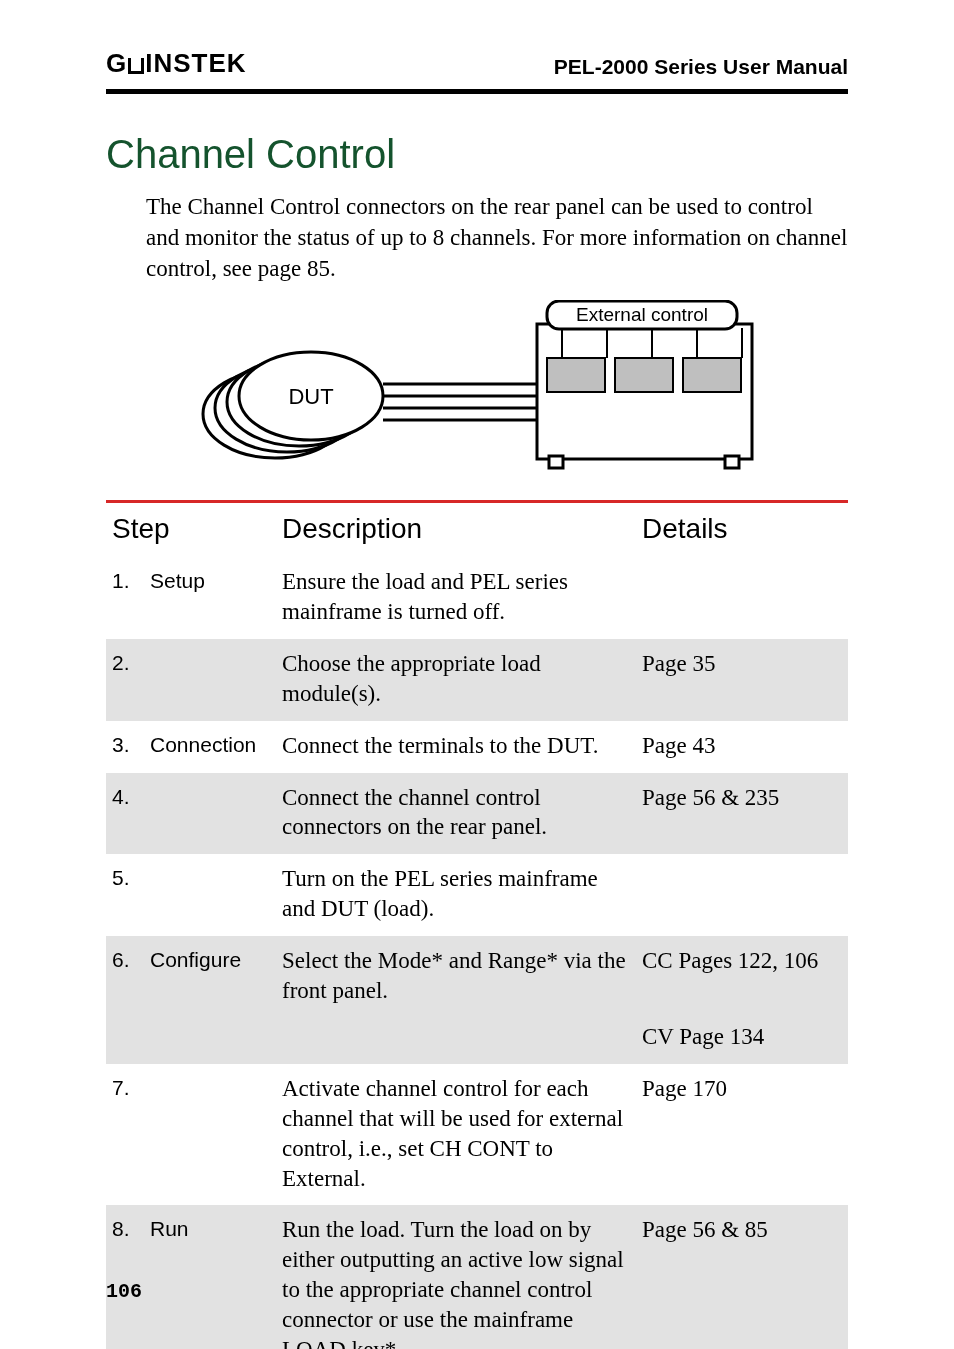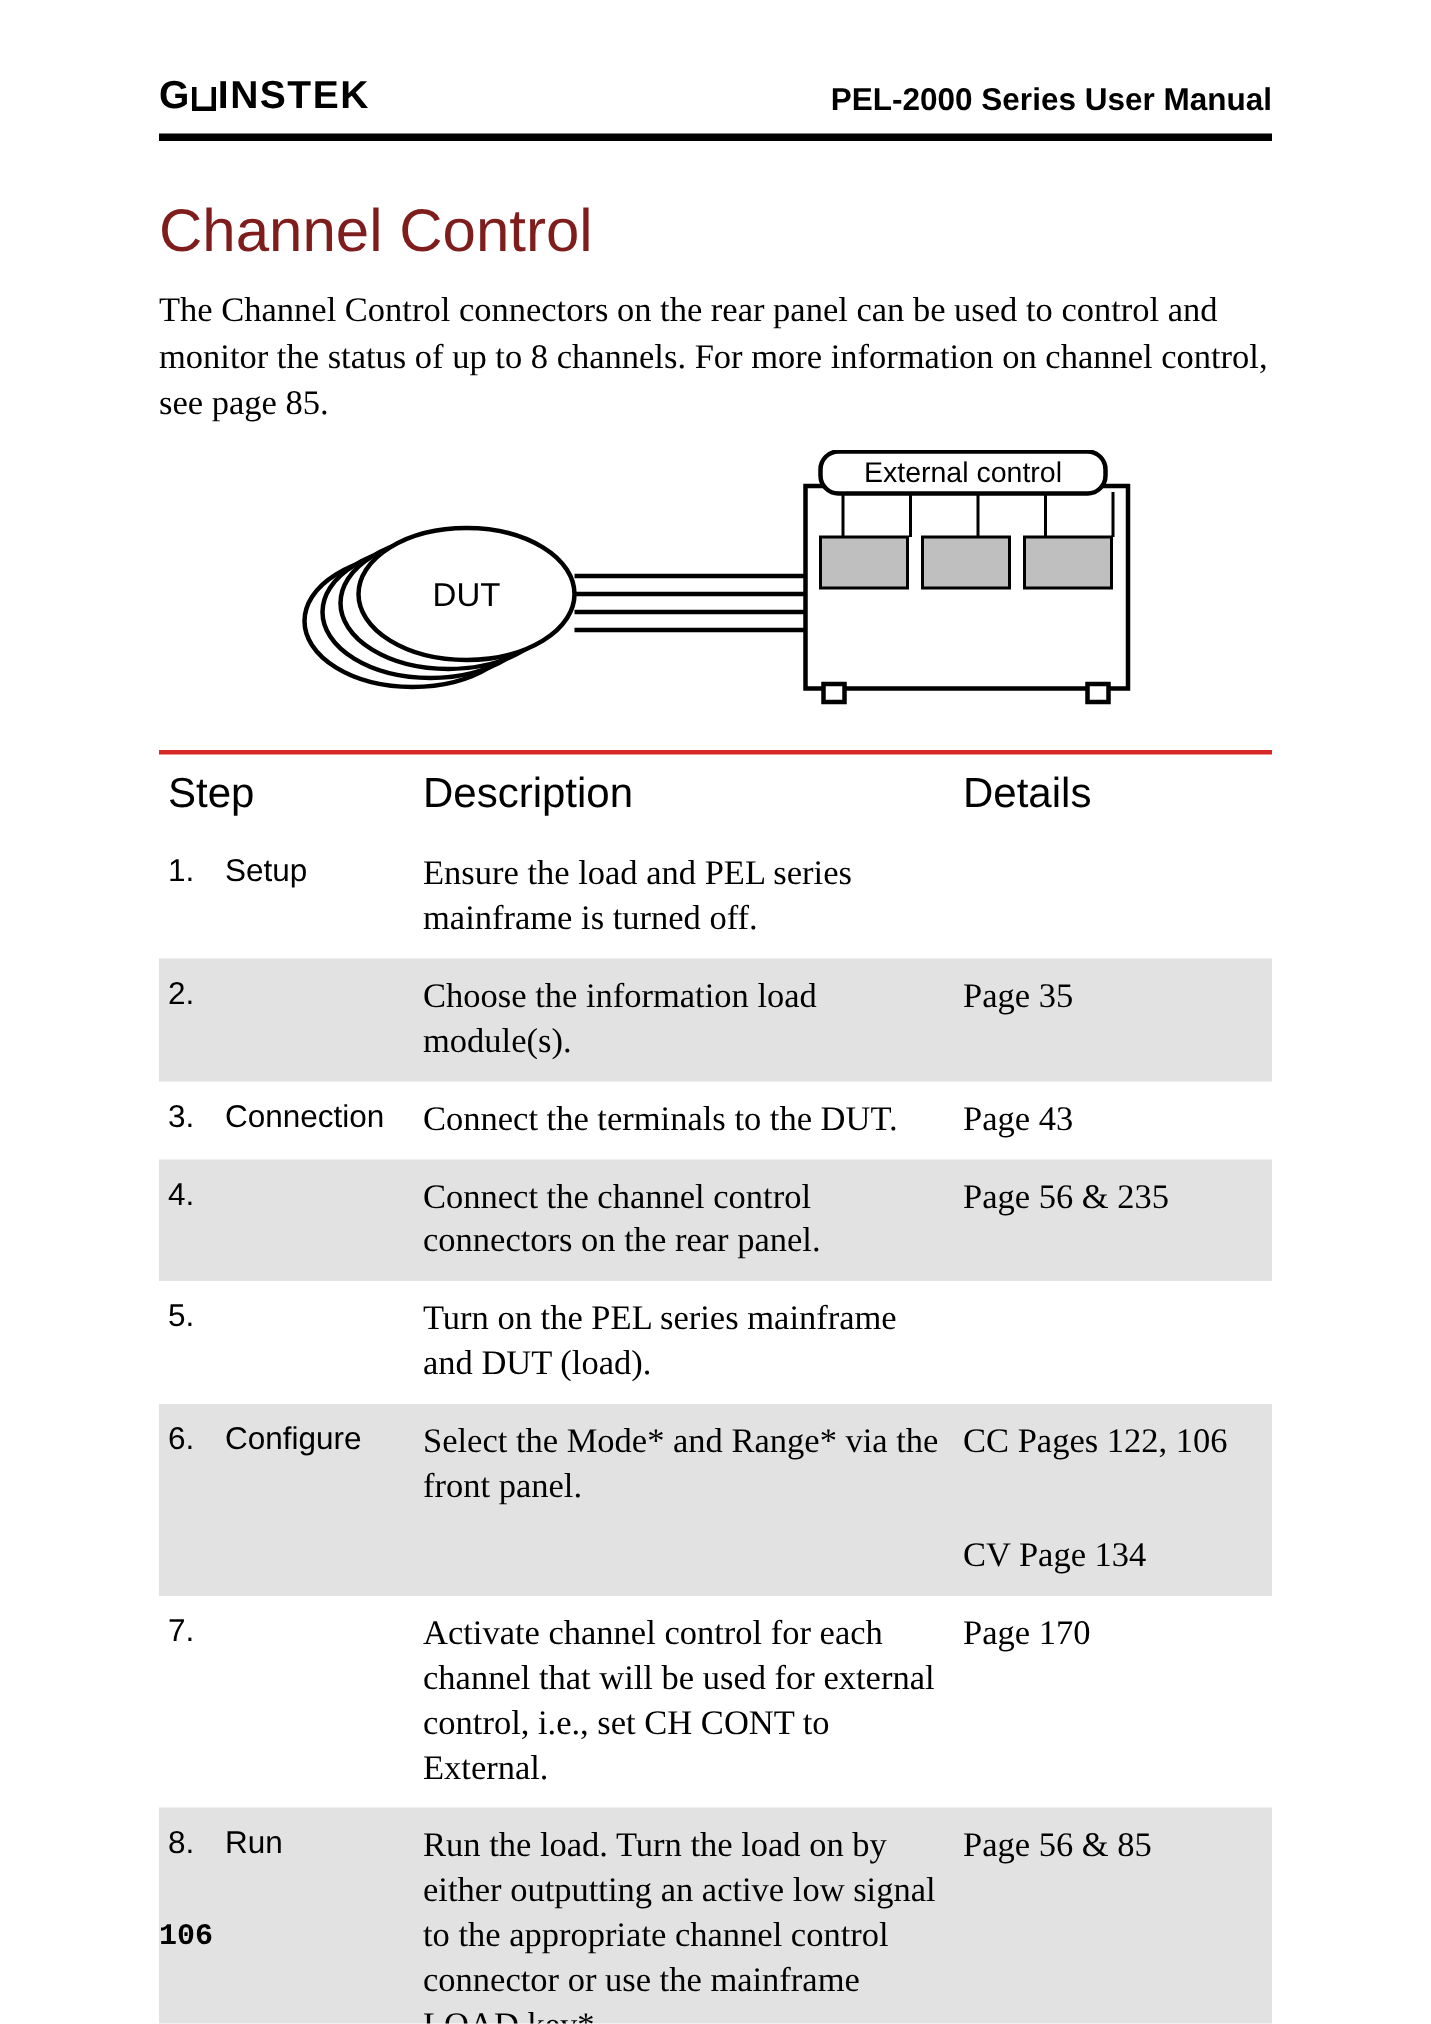--- a/index.html
+++ b/index.html
@@ -43,26 +43,27 @@
     border: none;
     border-top: 5px solid #000;
     margin-top: 4px;
   }
   h1.section-title {
     font-family: "Segoe UI", Arial, sans-serif;
     font-weight: 400;
     font-size: 40px;
     margin-top: 38px;
     margin-bottom: 14px;
-    color: #7f1d1d;
+    color: #14532d;
   }
   .intro {
     font-size: 23px;
     line-height: 1.35;
     margin-bottom: 16px;
+    margin-left: 40px;
   }
   .diagram-wrap {
     width: 100%;
     display: flex;
     justify-content: center;
     margin: 4px 0 10px 0;
   }
   .red-rule {
     border: none;
     border-top: 3px solid #d72828;
@@ -191,21 +192,21 @@
     <tbody id="steps-body">
         <tr>
           <td class="step-num">1.</td>
           <td class="step-label">Setup</td>
           <td class="desc">Ensure the load and PEL series mainframe is turned off.</td>
           <td class="details"></td>
         </tr>
         <tr class="shade">
           <td class="step-num">2.</td>
           <td class="step-label"></td>
-          <td class="desc">Choose the information load module(s).</td>
+          <td class="desc">Choose the appropriate load module(s).</td>
           <td class="details">Page 35</td>
         </tr>
         <tr>
           <td class="step-num">3.</td>
           <td class="step-label">Connection</td>
           <td class="desc">Connect the terminals to the DUT.</td>
           <td class="details">Page 43</td>
         </tr>
         <tr class="shade">
           <td class="step-num">4.</td>

